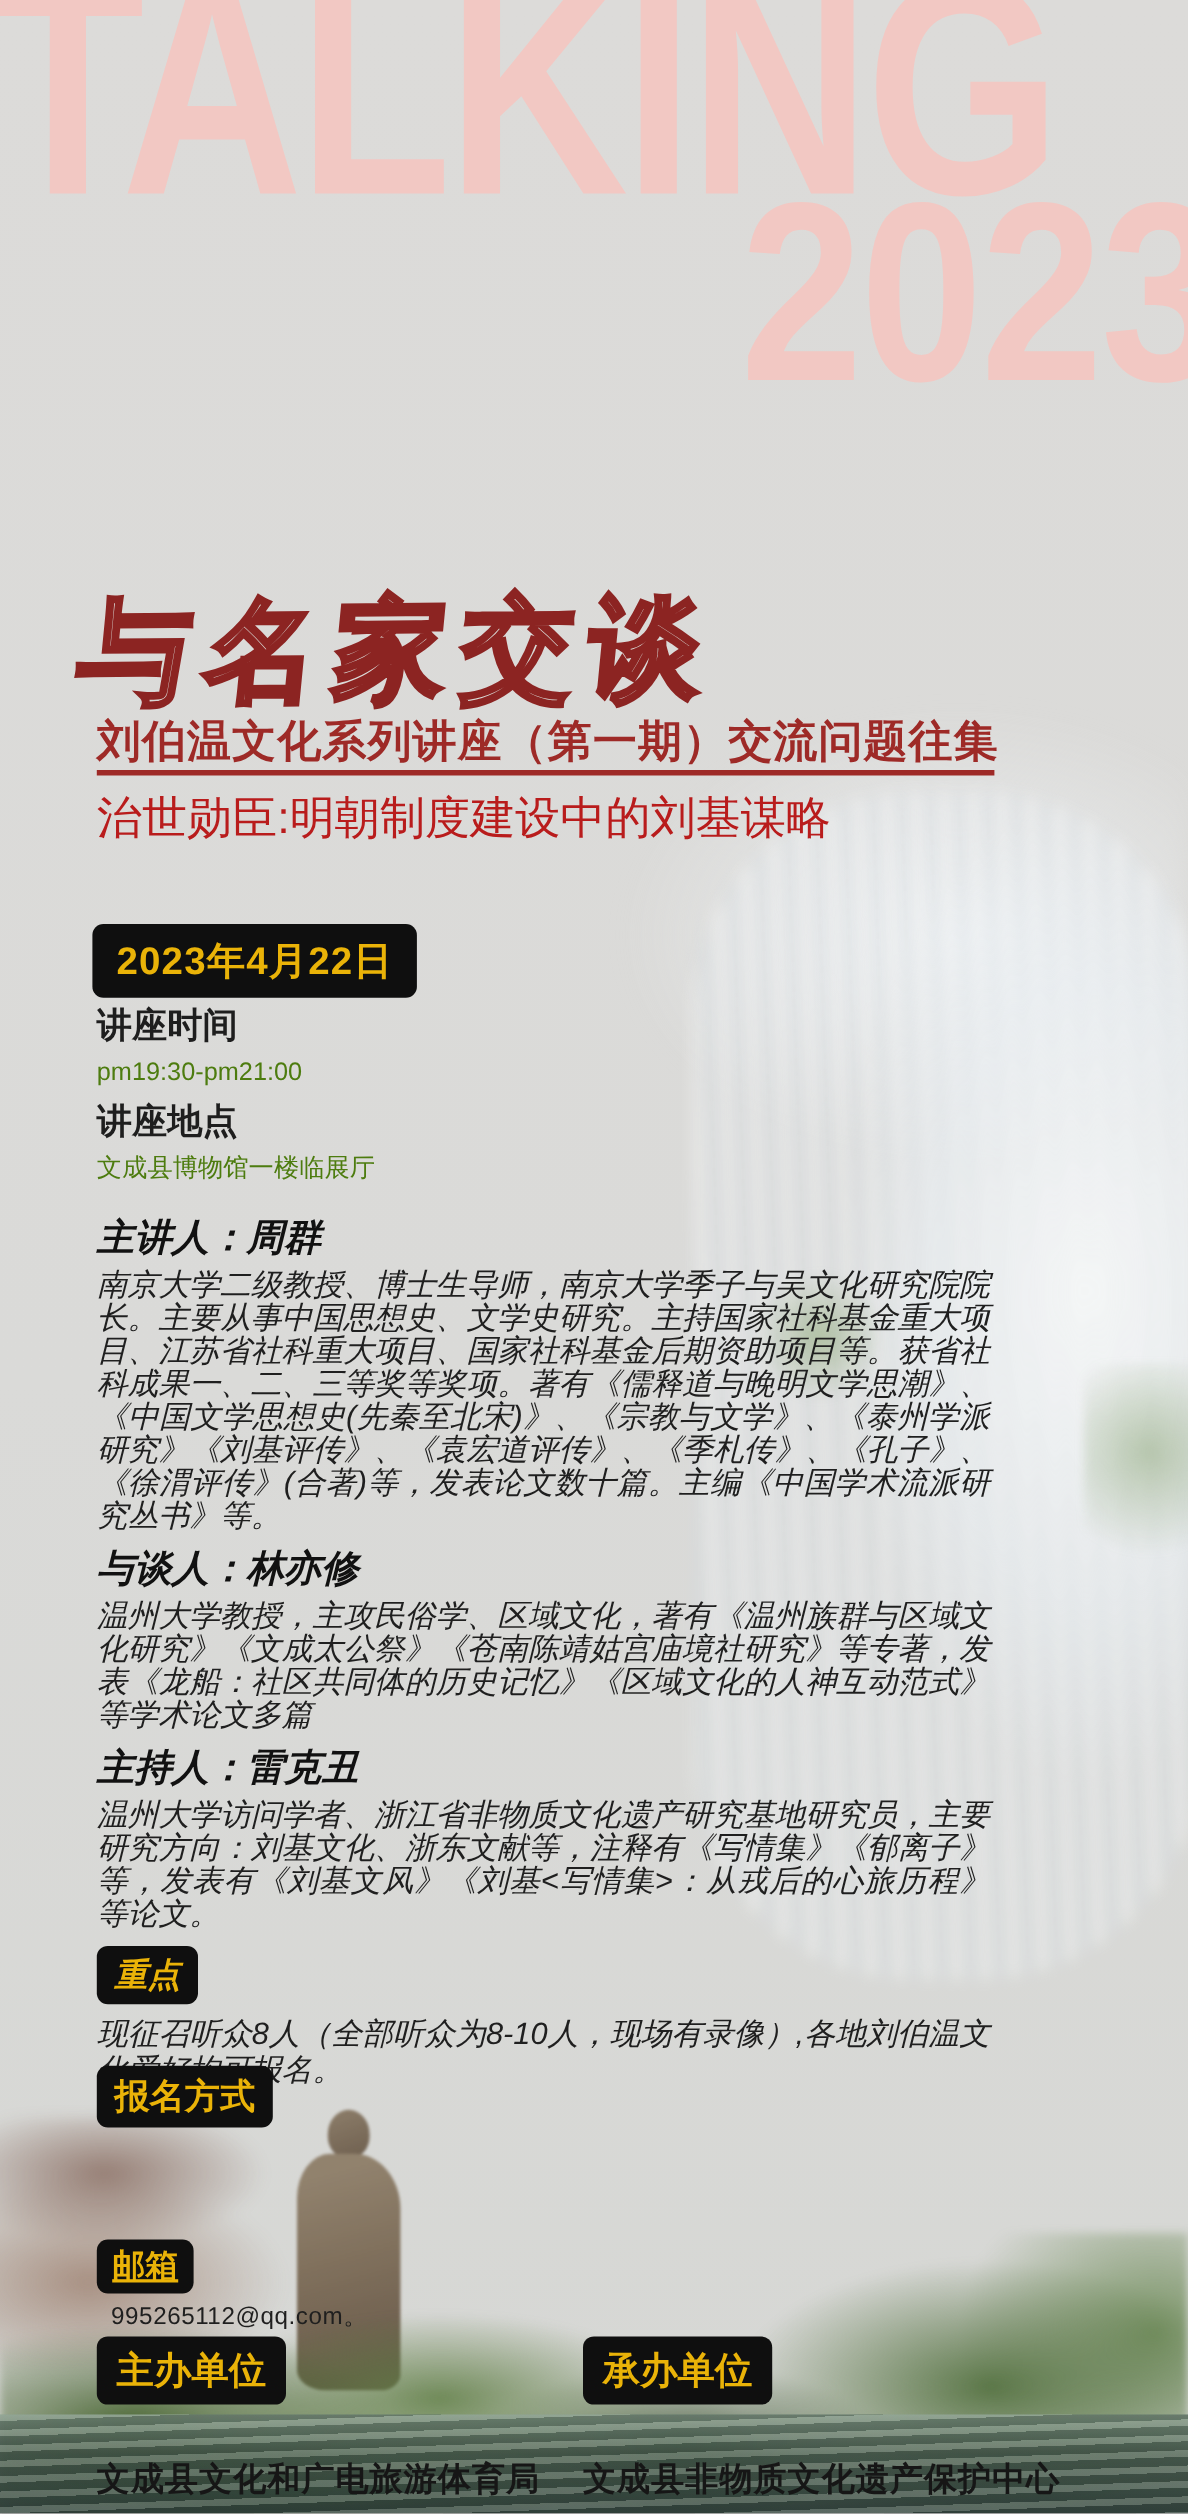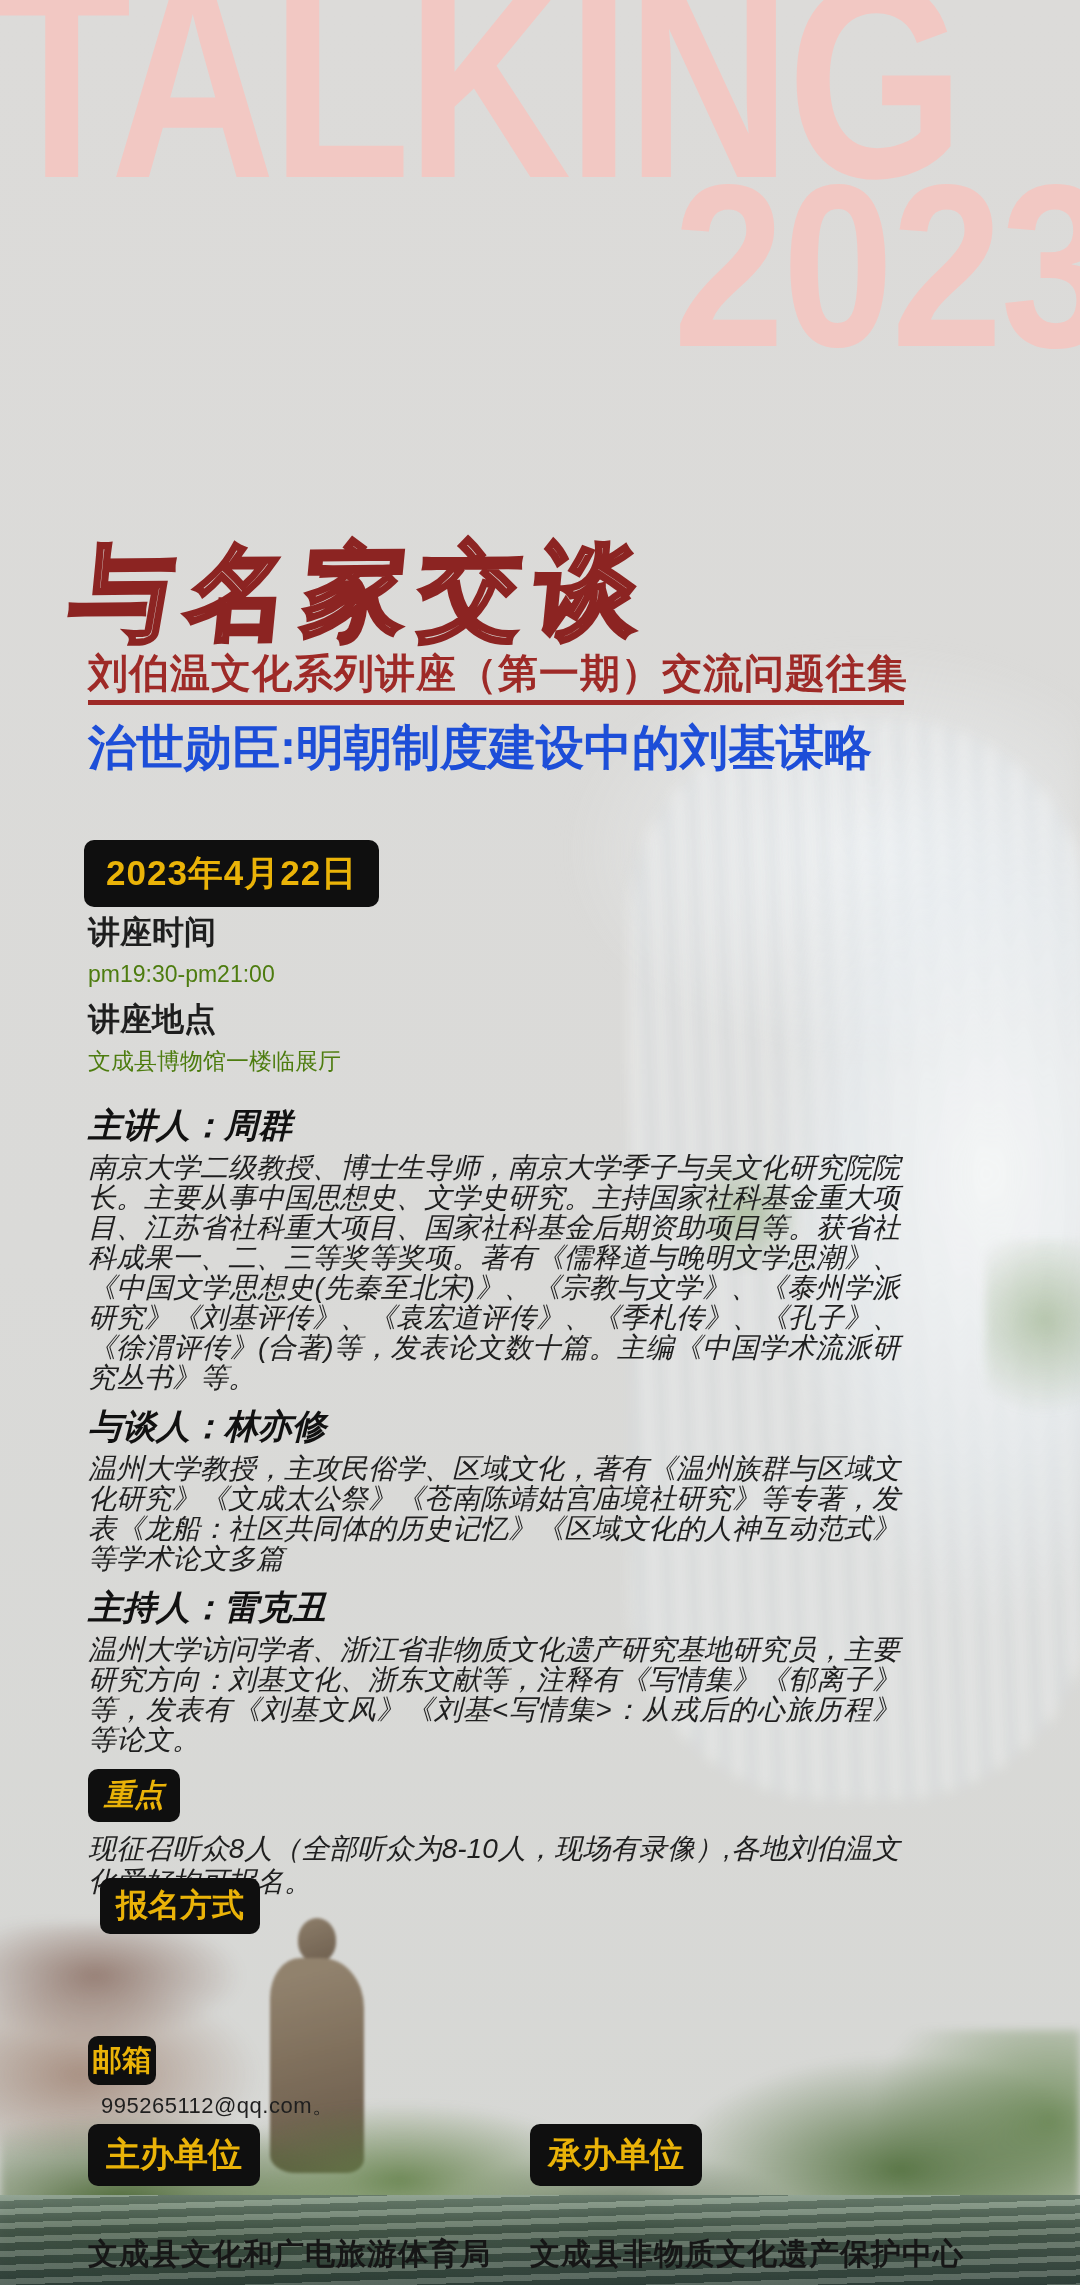--- a/index.html
+++ b/index.html
@@ -56,42 +56,42 @@
     transform:scaleX(.86);transform-origin:100% 0;}
   
   .calli{position:absolute;left:72px;top:530px;white-space:nowrap;
     font-family:"DejaVu Serif","Liberation Serif",serif;
     font-size:102px;font-weight:bold;letter-spacing:14px;line-height:1.2;
     color:#d9d8d4;-webkit-text-stroke:4px #8c2422;transform:skewX(-6deg) rotate(-.5deg);}
   .series{position:absolute;left:88px;top:646px;white-space:nowrap;
     font-size:40px;font-weight:bold;letter-spacing:1px;color:#9e2a27;}
   .rule{position:absolute;left:88px;top:700px;width:816px;height:5px;background:#9e2a27;}
   .lecture{position:absolute;left:88px;top:716px;white-space:nowrap;
-    font-size:48px;font-weight:700;color:#1d4ed8;letter-spacing:0;}
+    font-size:41px;font-weight:400;color:#b91c1c;letter-spacing:0;}
   
   .badge{display:inline-block;background:#0f0f0f;color:#eab308;font-weight:bold;border-radius:10px;}
   .date-badge{position:absolute;left:84px;top:840px;font-size:35px;padding:10px 22px;letter-spacing:1px;}
   
   .info{position:absolute;left:88px;top:914px;color:#1e1e1e;}
   .info .lbl{font-size:32px;font-weight:bold;line-height:1.15;margin-top:14px;}
   .info .lbl:first-child{margin-top:0;}
   .info .val{font-size:23px;line-height:1.15;margin-top:10px;color:#4d7c0f;}
   
   .speakers{position:absolute;left:88px;top:1106px;width:812px;color:#1f1f1f;font-style:italic;}
   .speakers h3{font-size:34px;font-weight:800;color:#111;line-height:1.15;margin:14px 0 8px 0;}
   .speakers h3:first-child{margin-top:0;}
   .bio{font-size:28px;line-height:30px;margin:0;text-align:justify;text-justify:inter-ideograph;}
   .key-badge{font-size:30px;padding:6px 16px;margin-top:14px;}
   .key-text{font-size:28px;line-height:33px;margin:10px 0 0 0;text-align:justify;}
   
-  .signup{position:absolute;left:100px;top:1878px;width:812px;color:#1f1f1f;}
+  .signup{position:absolute;left:88px;top:1878px;width:812px;color:#1f1f1f;}
   .signup .badge{font-size:32px;padding:6px 16px;}
   .signup p{font-size:29px;line-height:46px;margin:12px 0 0 0;text-align:justify;}
   .email{position:absolute;left:88px;top:2036px;color:#1f1f1f;}
-  .email .badge{font-size:30px;padding:4px 4px;}
+  .email .badge{font-size:30px;padding:4px 14px;text-decoration:underline;}
   .email p{font-size:22px;margin:6px 0 0 13px;letter-spacing:.5px;}
   
   .footer{position:absolute;left:0;top:2124px;width:1080px;color:#161616;}
   .fcol{position:absolute;top:0;}
   .fcol.c1{left:88px;} .fcol.c2{left:530px;}
   .fcol .badge{font-size:34px;padding:8px 18px;}
   .fcol p{font-size:30px;font-weight:bold;margin:48px 0 0 0;white-space:nowrap;letter-spacing:1px;}
 </style>
 </head>
 <body>

